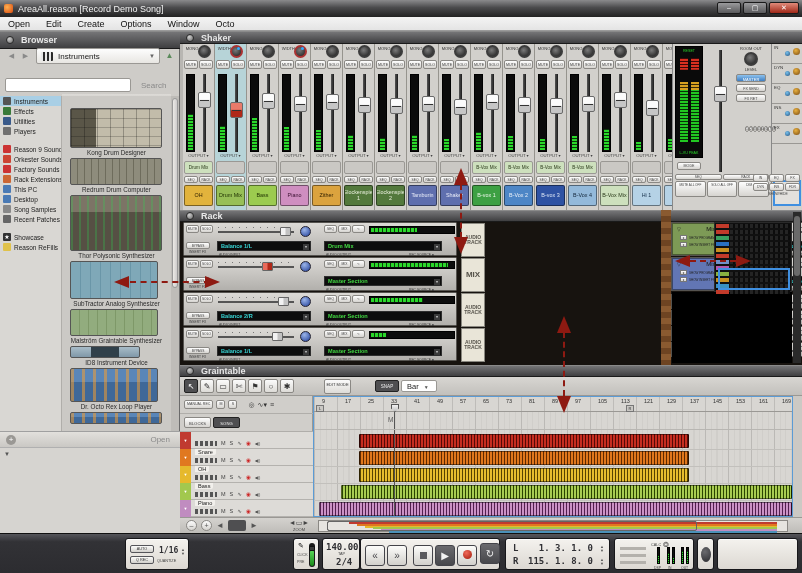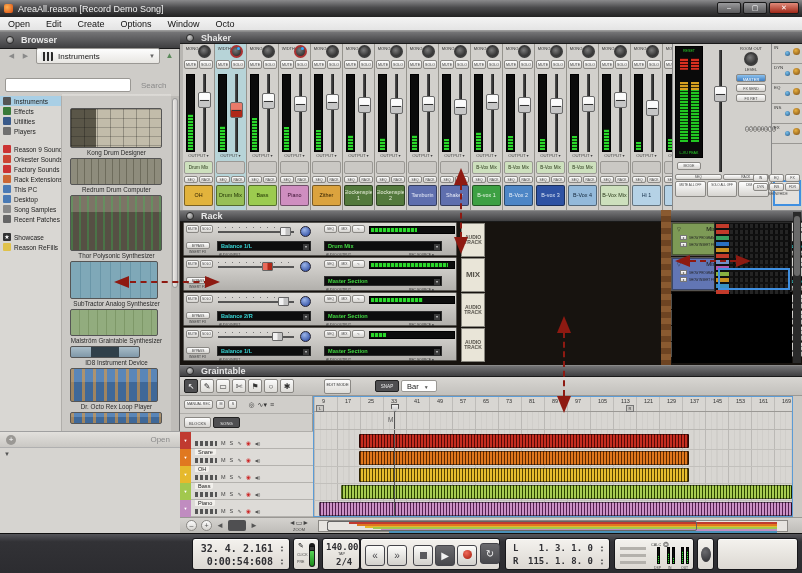--- a/index.html
+++ b/index.html
@@ -1091,25 +1091,26 @@
       <span class="seg" style="left:38px;right:10px;top:2.8px;background:#e07820"></span>
       <span class="seg" style="left:46px;right:10px;top:4.6px;background:#e6b92c"></span>
       <span class="seg" style="left:54px;right:10px;top:6.4px;background:#a2c84e"></span>
       <span class="seg" style="left:62px;right:10px;top:8.2px;background:#c08cc0"></span>
       <span class="seg" style="left:70px;right:10px;top:10px;background:#4a90b8"></span>
       <span id="navhandle"></span>
     </span>
 </div>
 
 <div class="abs" id="transport">
-  <div class="tpanel" style="left:192px;width:98px">
-    <span class="abs mono" style="right:16px;top:4px;font-size:10px">32. 4. 2.161</span>
-    <span class="abs stp" style="right:5px;top:6px">▲<br>▼</span>
-    <span class="abs mono" style="right:16px;top:17px;font-size:10px">0:00:54:608</span>
-    <span class="abs stp" style="right:5px;top:19px">▲<br>▼</span>
+  <div class="tpanel" style="left:125px;width:64px">
+    <span class="tinybtn abs" style="left:4px;top:6px;width:24px;height:8px;line-height:7px">AUTO</span>
+    <span class="tinybtn abs" style="left:4px;top:17px;width:24px;height:8px;line-height:7px">Q REC</span>
+    <span class="abs mono" style="left:33px;top:7px;font-size:8px">1/16</span>
+    <span class="abs stp" style="right:3px;top:9px">▲<br>▼</span>
+    <span class="abs" style="left:31px;top:20px;font-size:3.8px;color:#444">QUANTIZE</span>
   </div>
   <div class="tpanel" style="left:293px;width:26px">
     <span class="abs" style="left:4px;top:3px;font-size:7px">✎</span>
     <span class="abs" style="left:3px;top:14px;font-size:3.6px;color:#444">CLICK</span>
     <span class="abs" style="left:3px;top:21px;font-size:3.6px;color:#444">PRE</span>
     <span class="abs" style="left:15px;top:4px;width:6px;height:24px;background:#1a1a1a;border-radius:3px">
         <span style="position:absolute;left:1px;bottom:1px;width:4px;height:16px;background:linear-gradient(#5ad85a,#1a8a1a);border-radius:2px"></span>
         <span style="position:absolute;left:0;top:3px;width:6px;height:5px;background:#3a3a3a;border:1px solid #111;border-radius:1px"></span>
       </span>
   </div>

